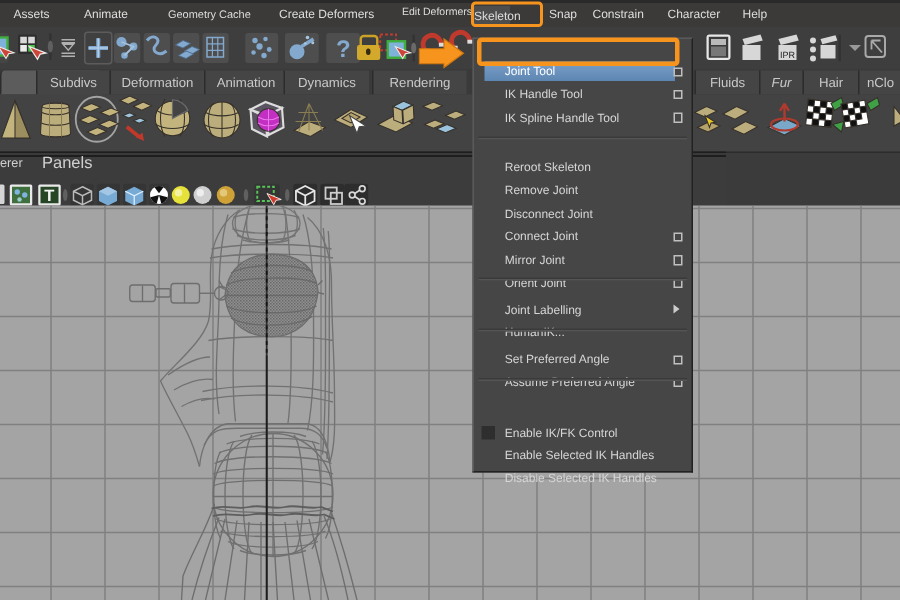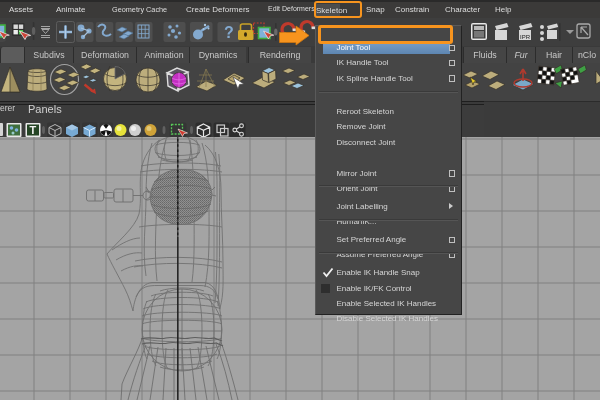--- a/index.html
+++ b/index.html
@@ -400,29 +400,27 @@
 <div class="abs" id="menu">
   <div class="mrow" style="top:2px;width:143px;">
     <div style="position:absolute;left:6px;top:1px;width:127px;height:13px;background:linear-gradient(#7ba0c9,#5d86b2);"></div>
     <span style="position:relative;color:#fff;">Joint Tool</span><span class="opt"></span></div>
   <div class="mrow" style="top:17.4px">IK Handle Tool<span class="opt"></span></div>
   <div class="mrow" style="top:32.8px">IK Spline Handle Tool<span class="opt"></span></div>
   <div class="sep" style="top:64.6px"></div>
   <div class="mrow" style="top:66px">Reroot Skeleton</div>
   <div class="mrow" style="top:81.4px">Remove Joint</div>
   <div class="mrow" style="top:96.8px">Disconnect Joint</div>
+  <div class="mrow" style="top:112.2px">Connect Joint<span class="opt"></span></div>
   <div class="mrow" style="top:127.6px">Mirror Joint<span class="opt"></span></div>
   <div class="mrow" style="top:143px">Orient Joint<span class="opt"></span></div>
   <div class="sep" style="top:159.4px"></div>
   <div class="mrow" style="top:160.8px">Joint Labelling<span style="position:absolute;right:7px;top:4.5px;width:0;height:0;border-left:4px solid #ccc;border-top:3px solid transparent;border-bottom:3px solid transparent;"></span></div>
   <div class="mrow" style="top:176.2px">HumanIK...</div>
   <div class="sep" style="top:192.6px"></div>
   <div class="mrow" style="top:194px">Set Preferred Angle<span class="opt"></span></div>
   <div class="mrow" style="top:209.4px">Assume Preferred Angle<span class="opt"></span></div>
   <div class="sep" style="top:225.8px"></div>
-  <div class="mrow" style="top:227.2px"><svg style="position:absolute;left:5px;top:2px" width="12" height="11" viewBox="0 0 12 11">
-        <path d="M1.5,5.5 L4.5,9 L10.5,1.5" stroke="#f0f0f0" stroke-width="1.8" fill="none"></path>
-      </svg>Enable IK Handle Snap</div>
   <div class="mrow" style="top:242.6px"><span style="position:absolute;left:4px;top:3px;width:9px;height:9px;background:#2e2e2e;"></span>Enable IK/FK Control</div>
   <div class="mrow" style="top:258px">Enable Selected IK Handles</div>
   <div class="mrow" style="top:273.4px">Disable Selected IK Handles</div>
 </div>
 <div class="orange" style="left:317.5px;top:25px;width:129px;height:13px;"></div>
 
 </body></html>

